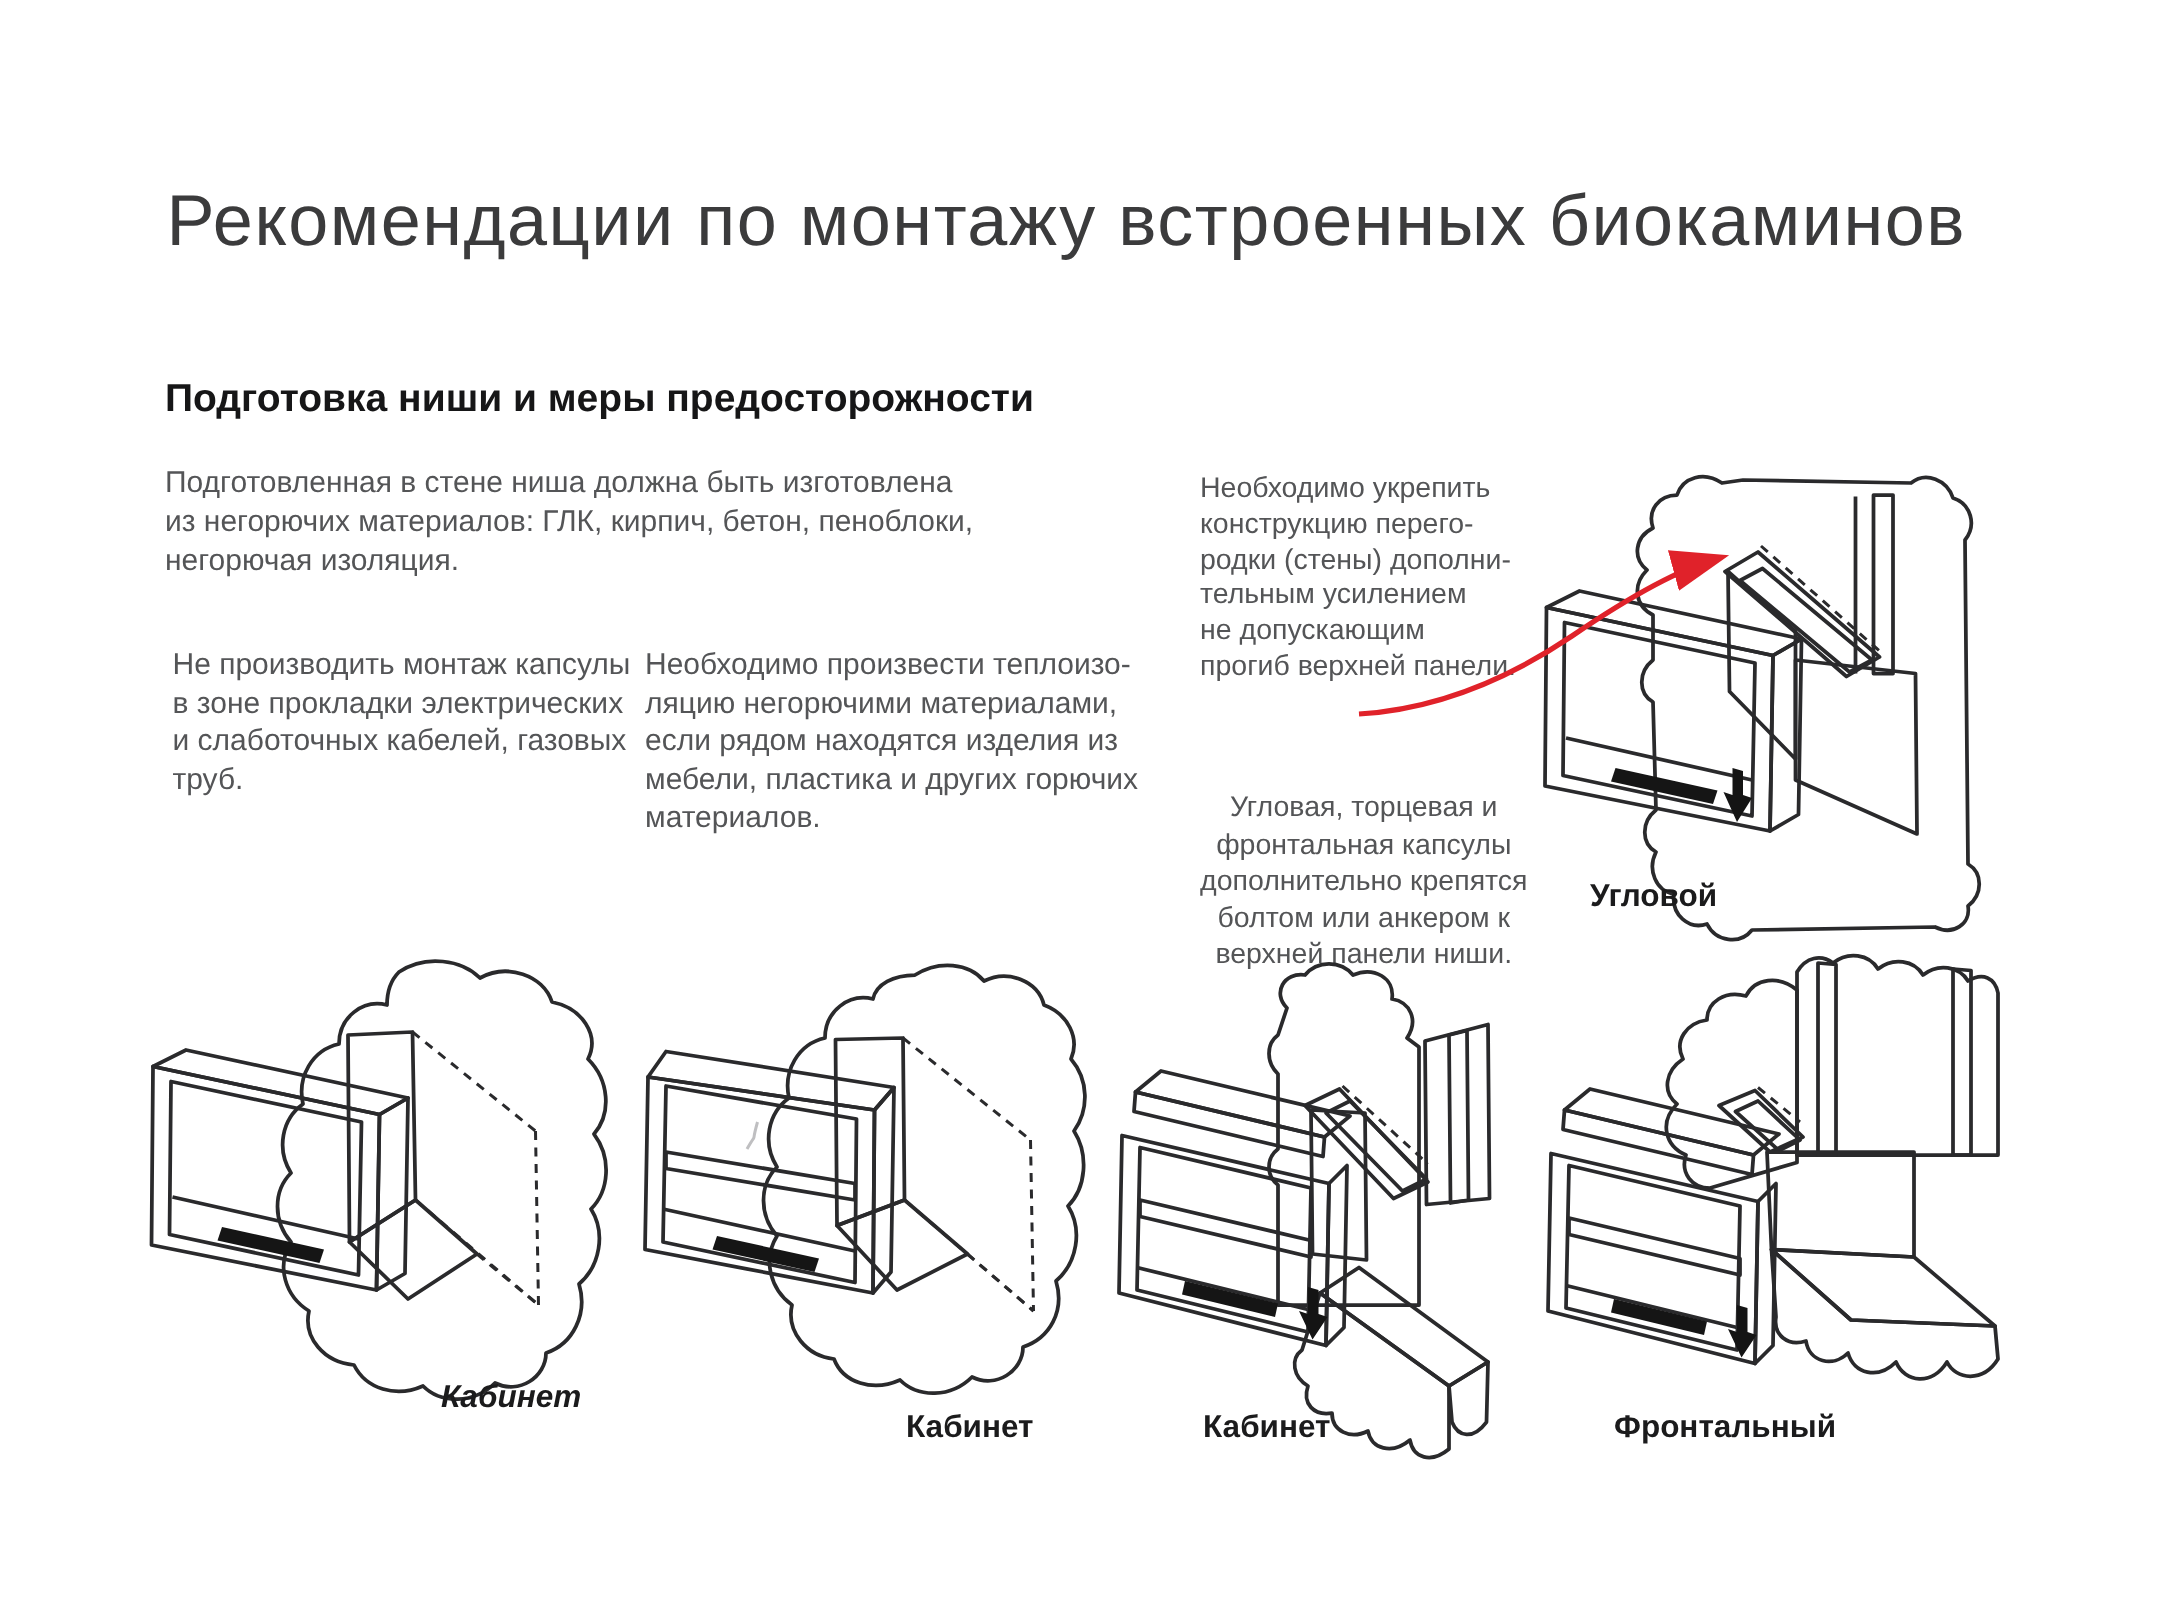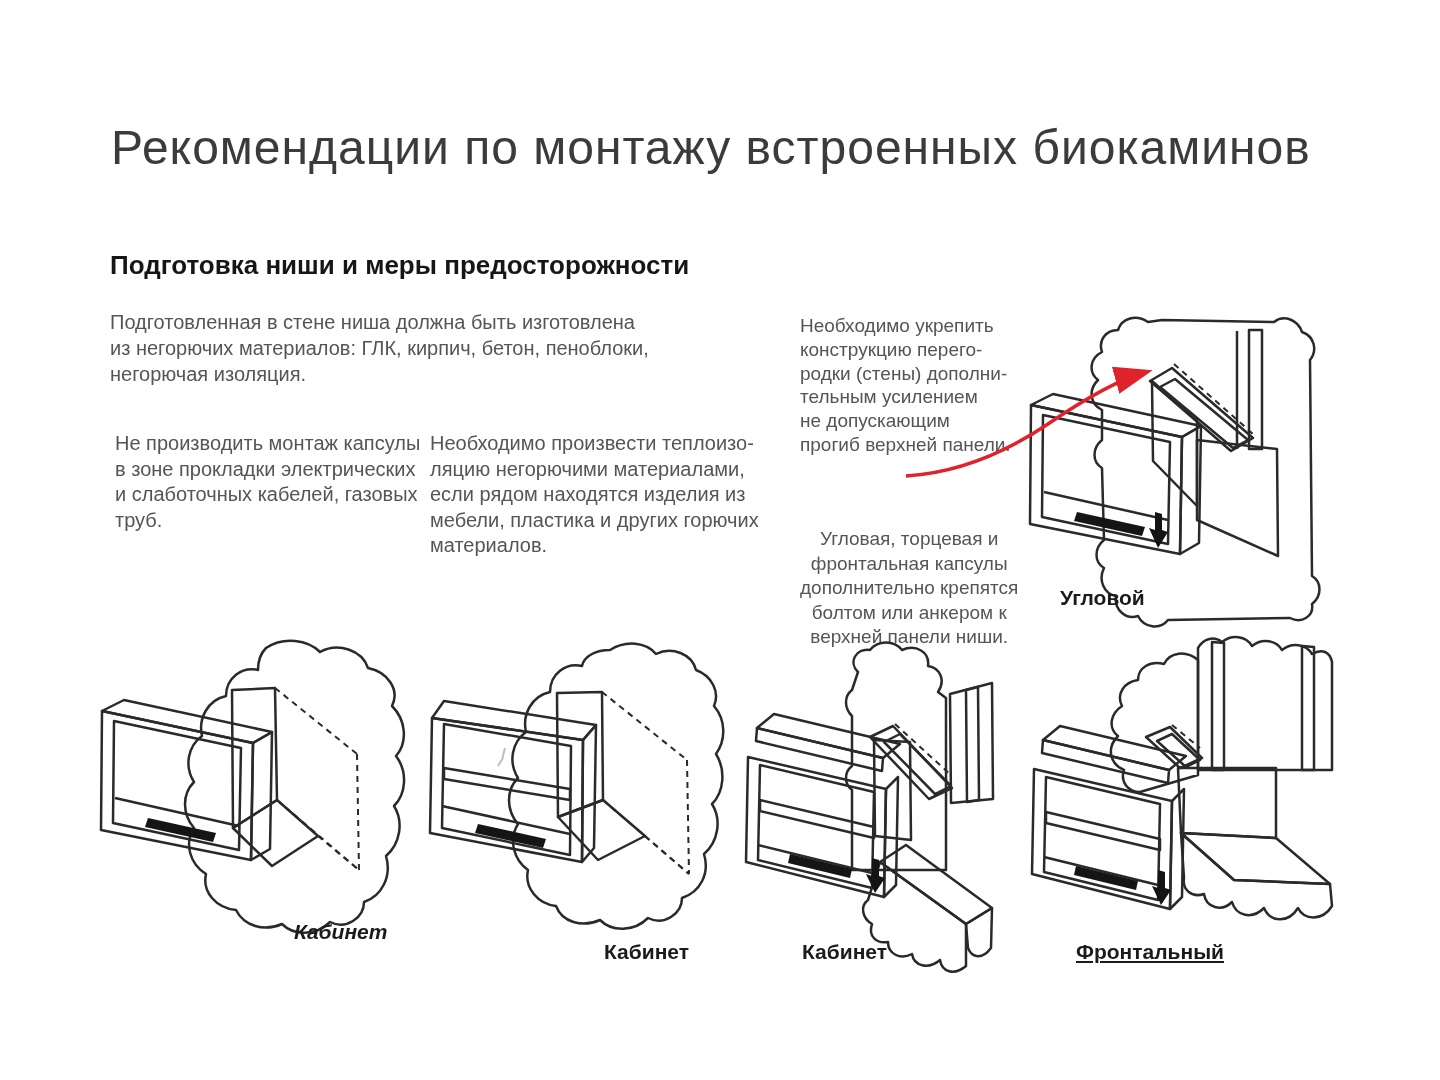--- a/index.html
+++ b/index.html
@@ -12,21 +12,21 @@
   .p-intro{left:110px;top:309px;font-size:20px;line-height:26px;}
   .p-colA{left:115px;top:431px;font-size:20px;line-height:25.5px;}
   .p-colB{left:430px;top:431px;font-size:20px;line-height:25.5px;}
   .p-reinforce{left:800px;top:314px;font-size:19px;line-height:23.8px;}
   .p-fastening{left:800px;top:527px;font-size:19px;line-height:24.6px;text-align:center;}
   .dlabel{font-size:21px;font-weight:700;color:#1b1b1c;white-space:nowrap;}
   .lab-corner{left:1060px;top:586px;}
   .lab-cabinet{left:294px;top:920px;font-style:italic;}
   .lab-through{left:604px;top:940px;}
   .lab-end{left:802px;top:940px;}
-  .lab-frontal{left:1076px;top:940px;text-decoration:underline;}
+  .lab-frontal{left:1076px;top:940px;}
   svg{position:absolute;overflow:visible;}
   .ln{fill:none;stroke:#2a2a2c;stroke-width:2.5;stroke-linejoin:round;}
   .dash{fill:none;stroke:#2a2a2c;stroke-width:2;stroke-dasharray:6 5;}
 </style>
 </head>
 <body>
 
 <div class="page">
 
   <div class="abs title">Рекомендации по монтажу встроенных биокаминов</div>

